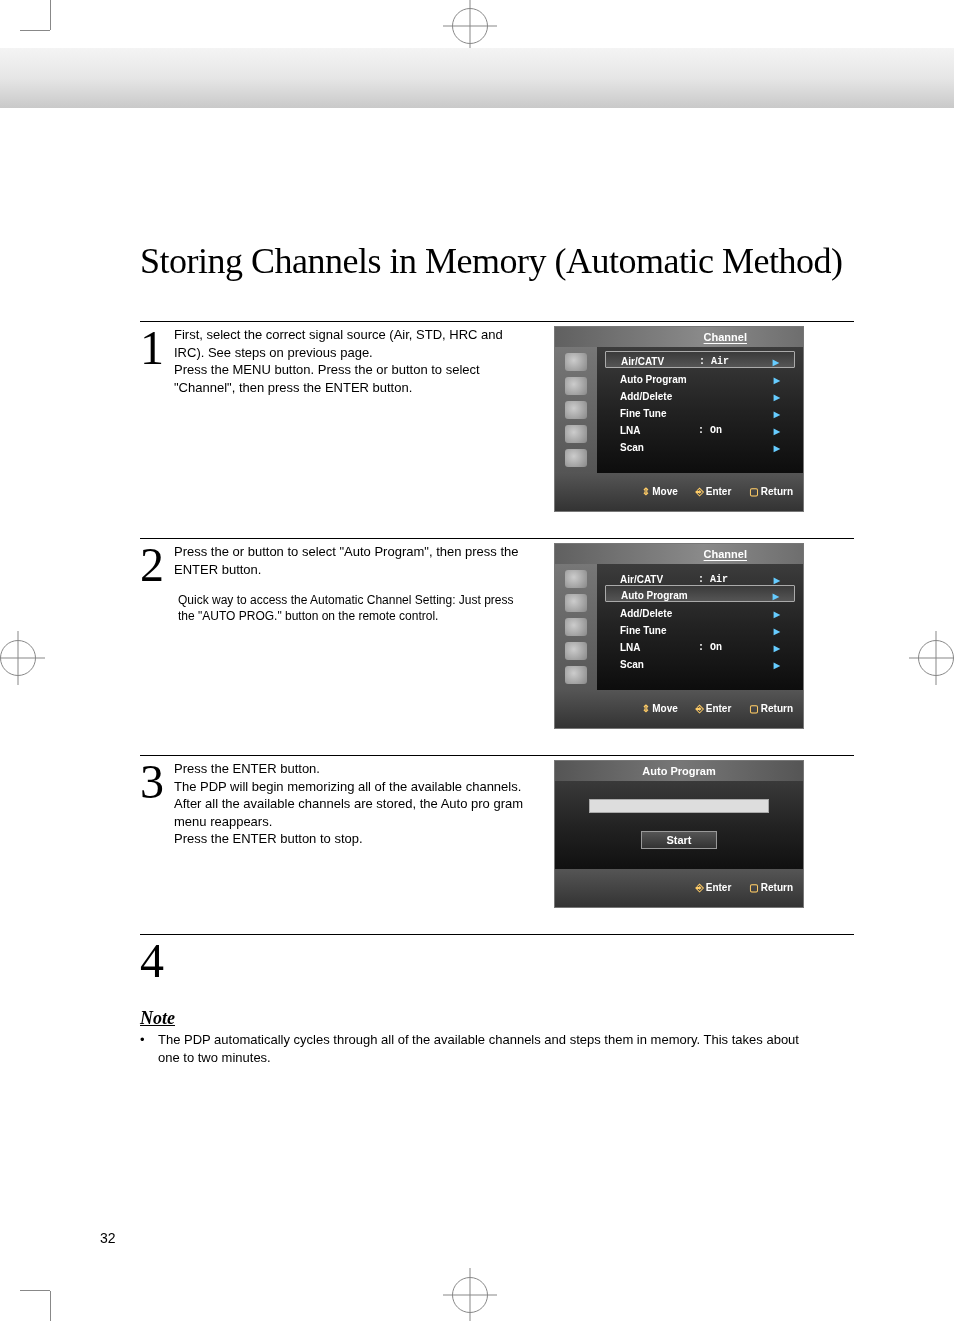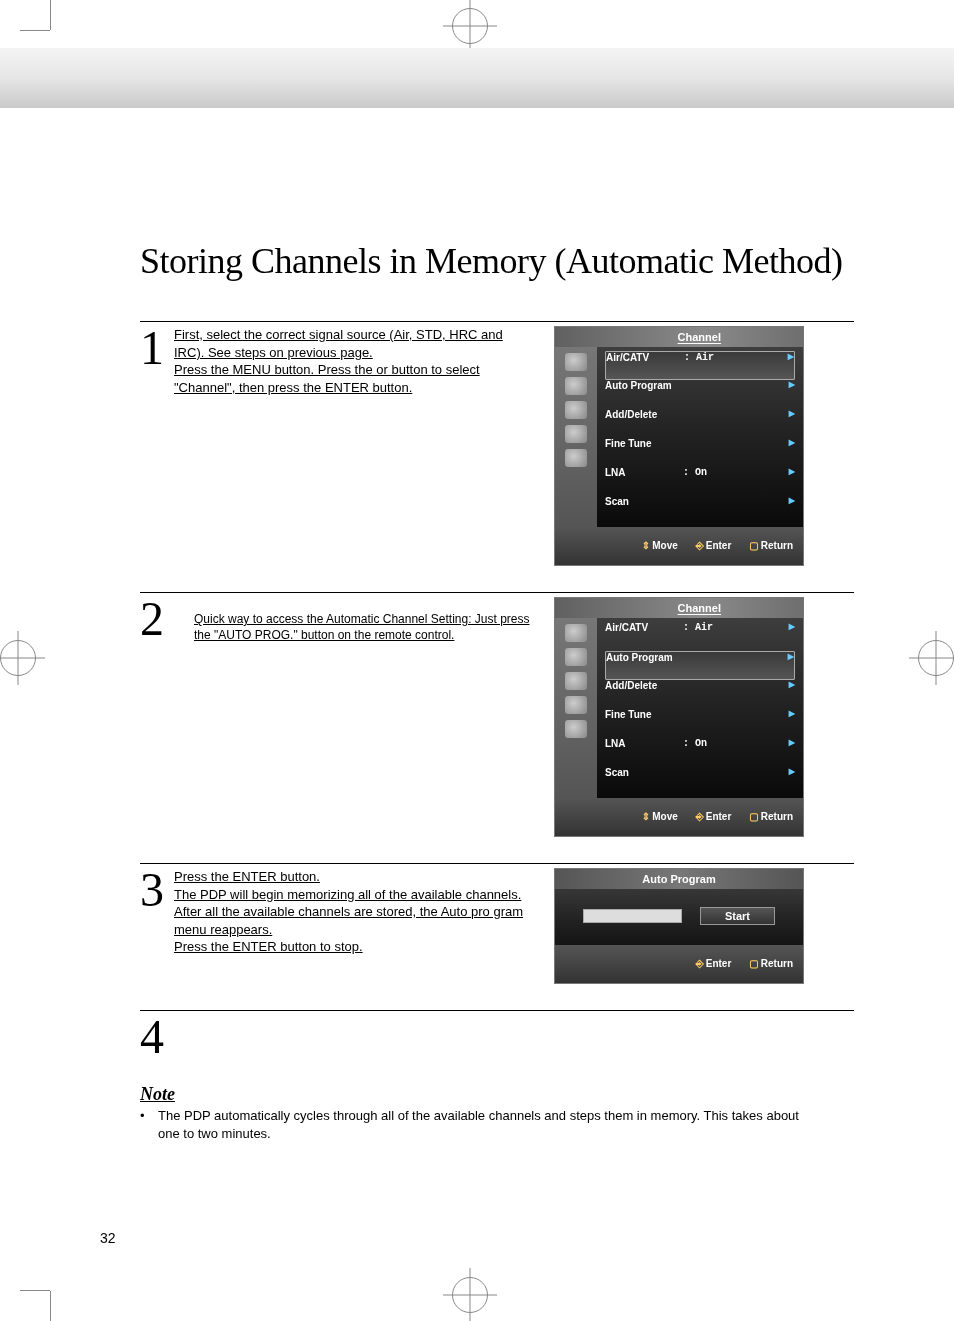--- a/index.html
+++ b/index.html
@@ -70,44 +70,43 @@
     font-size: 48px;
     line-height: 0.9;
     font-weight: 400;
     width: 34px;
     flex: 0 0 34px;
   }
   .step-body {
     font-size: 13px;
     line-height: 1.35;
     font-family: Arial, Helvetica, sans-serif;
-    text-decoration: underline;
   }
   .step-tip {
     font-family: "Arial Narrow", Arial, sans-serif;
     font-stretch: condensed;
     font-size: 12px;
     margin-top: 14px;
-    margin-left: 20px;
+    margin-left: 4px;
     line-height: 1.35;
   }
   .osd-col { flex: 0 0 250px; }
   .osd {
     width: 250px;
     background: linear-gradient(180deg, #444 0%, #222 45%, #000 100%);
     border: 1px solid #777;
     font-family: Arial, sans-serif;
     color: #fff;
   }
   .osd-title-row {
     display: flex;
     height: 20px;
     align-items: center;
     justify-content: flex-end;
-    padding-right: 82px;
+    padding-right: 56px;
     background: linear-gradient(90deg, #606060 0%, #8a8a8a 60%, #6e6e6e 100%);
     font-weight: bold;
     font-size: 11px;
   }
   .osd-title-row span { text-decoration: underline; text-underline-offset: 2px; }
   .osd-body { display: flex; }
   .osd-icons {
     width: 42px;
     flex: 0 0 42px;
     background: linear-gradient(180deg,#777,#555);
@@ -118,23 +117,23 @@
     padding: 6px 0;
   }
   .osd-icon {
     width: 22px; height: 18px;
     background: radial-gradient(circle at 40% 40%, #ccc, #888);
     border-radius: 3px;
   }
   .osd-list { flex: 1; padding: 4px 8px 2px 8px; font-size: 10px; font-weight: bold; }
   .osd-item {
     display: flex;
-    align-items: flex-start;
-    height: 29px;
-    padding: 0 0;
+    align-items: flex-end;
+    height: 17px;
+    padding: 0 15px;
   }
   .osd-item.sel {
     border: 1px solid #aaa;
     border-radius: 1px;
     background: linear-gradient(#3a3a3a,#555);
   }
   .osd-label { flex: 0 0 78px; }
   .osd-val   { flex: 0 0 50px; font-family: Liberation Mono, monospace; }
   .osd-arrow { margin-left: auto; color: #6cf; font-size: 8px; }
   .osd-footer {
@@ -151,21 +150,21 @@
   .osd-prog .osd-title-center {
     text-align: center;
     font-weight: bold;
     font-size: 11px;
     padding: 4px 0;
     background: linear-gradient(90deg,#555,#777,#555);
   }
   .osd-prog-body {
     padding: 18px 28px 20px 28px;
     display: flex;
-    flex-direction: row;
+    flex-direction: column;
     align-items: center;
     gap: 18px;
   }
   .progbar {
     width: 180px; height: 14px;
     border: 1px solid #aaa;
     background:#ddd;
   }
   .start-btn {
     border: 1px solid #999;
@@ -272,20 +271,21 @@
           <span><span class="glyph">▢</span><span>Return</span></span>
         </div>
       </div>
     </div>
   </div>
 
   <div class="row">
     <div class="step-col">
       <div class="step-num">2</div>
       <div class="step-body">
+        <div style="white-space:pre-line">Press the     or     button to select "Auto Program", then press the ENTER button.</div>
         <div class="step-tip">Quick way to access the Automatic Channel Setting: Just press the "AUTO PROG." button on the remote control.</div>
       </div>
     </div>
     <div class="osd-col">
       <div class="osd">
         <div class="osd-title-row">
             <span>Channel</span>
           </div>
         <div class="osd-body">
           <div class="osd-icons">

